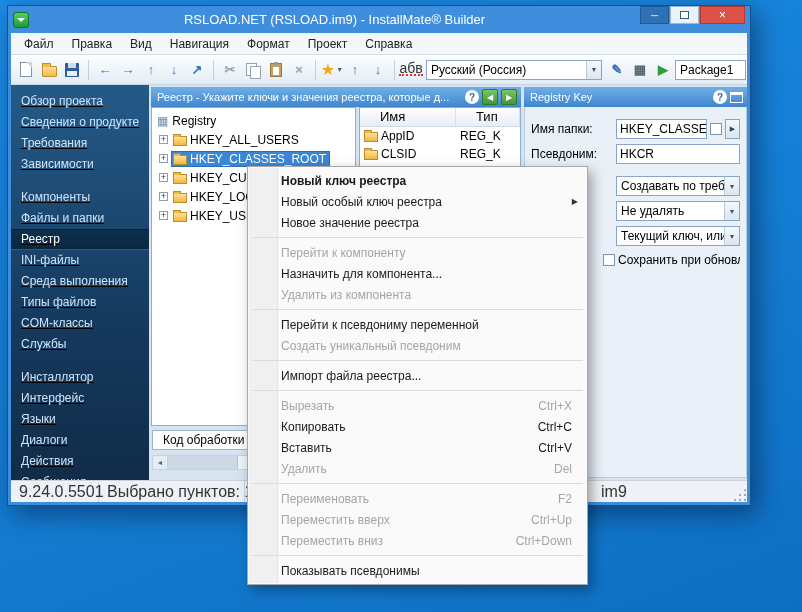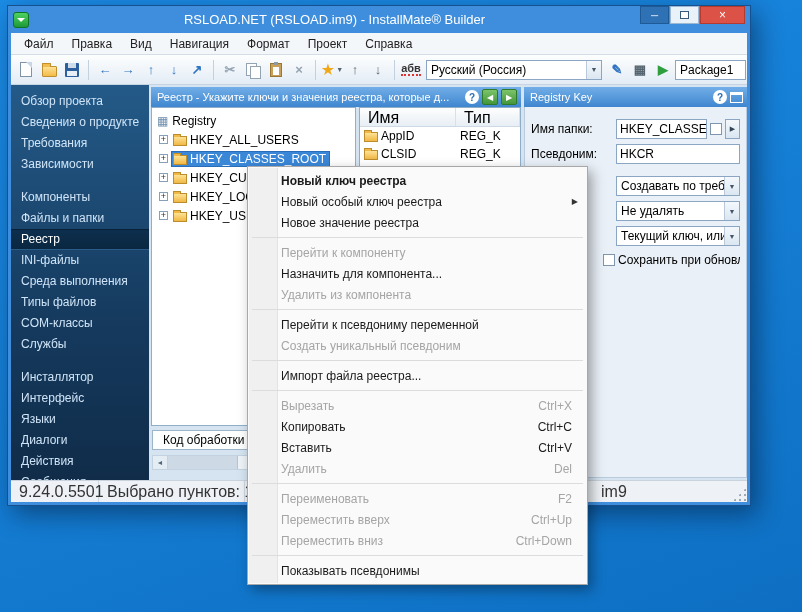--- a/index.html
+++ b/index.html
@@ -36,31 +36,31 @@
 .i-save{width:14px;height:14px;background:#2d5e9e;position:relative;border-radius:1px;}
 .i-save::before{content:"";position:absolute;left:3px;top:0;width:8px;height:5px;background:#cfdcea;}
 .i-save::after{content:"";position:absolute;left:2px;bottom:1px;width:10px;height:5px;background:#e8eef5;}
 .i-copy{width:14px;height:14px;position:relative;}
 .i-copy::before,.i-copy::after{content:"";position:absolute;width:9px;height:11px;background:#fff;border:1px solid #93a3b2;}
 .i-copy::before{left:0;top:0;}
 .i-copy::after{left:4px;top:3px;}
 .i-paste{width:12px;height:14px;background:#c9a05a;border:1px solid #9a7733;position:relative;}
 .i-paste::before{content:"";position:absolute;left:2px;top:3px;width:6px;height:8px;background:#fff;}
 .i-paste::after{content:"";position:absolute;left:3px;top:-2px;width:4px;height:3px;background:#8d9aa8;}
-.i-spell{font-size:11px;line-height:9px;color:#333;border-bottom:2px dotted #d33;padding-bottom:1px;font-weight:bold;white-space:nowrap;}
+.i-spell{font-size:14px;line-height:9px;color:#333;border-bottom:2px dotted #d33;padding-bottom:1px;font-weight:normal;white-space:nowrap;}
 .combo{height:20px;background:#fff;border:1px solid #8aa6c2;display:flex;align-items:center;font-size:12px;flex:none;}
 .combo-text{flex:1;padding:0 4px;white-space:nowrap;overflow:hidden;}
 .combo-arrow{width:15px;align-self:stretch;display:flex;align-items:center;justify-content:center;font-size:7px;color:#456;background:linear-gradient(#f4f8fc,#dbe6f1);border-left:1px solid #b9c9da;flex:none;}
 .lang-combo{width:176px;margin:0 3px;}
 .pkg-combo{width:71px;margin-left:auto;}
 
 
 .content{flex:1;display:flex;min-height:0;background:#d6e4f2;}
 .sidebar{width:138px;background:linear-gradient(180deg,#245a88 0%,#153a5e 60%,#102c49 100%);padding-top:6px;overflow:hidden;flex:none;}
-.side-group{margin-bottom:12px;}
+.side-group{margin-bottom:12px;text-decoration:underline;}
 .side-item{height:21px;line-height:21px;padding-left:10px;font-size:12px;color:#cfe4f7;cursor:pointer;white-space:nowrap;overflow:hidden;}
 .side-item.selected{background:linear-gradient(180deg,#0d2f4e,#0a2740);color:#fff;box-shadow:inset 0 1px 0 #0a2036,inset 0 -1px 0 #2a5c86;}
 .main{flex:1;display:flex;min-width:0;padding:2px 0 2px 2px;gap:3px;}
 .left-stack{width:370px;display:flex;flex-direction:column;flex:none;}
 .right-stack{flex:1;display:flex;flex-direction:column;min-width:0;}
 .panel-header{height:20px;background:linear-gradient(180deg,#72aee8,#3f86cf);display:flex;align-items:center;color:#fff;padding:0 4px 0 6px;gap:3px;flex:none;}
 .ph-text{flex:1;font-size:11px;white-space:nowrap;overflow:hidden;}
 .hdr-help{width:14px;height:14px;border-radius:50%;background:#fff;color:#2a6db4;font-size:10px;font-weight:bold;display:flex;align-items:center;justify-content:center;flex:none;}
 .hdr-nav{width:16px;height:16px;background:linear-gradient(180deg,#7cc46a,#44953a);border:1px solid #2e7a28;border-radius:2px;color:#fff;font-size:8px;display:flex;align-items:center;justify-content:center;flex:none;}
 .hdr-winicon{width:13px;height:11px;border:1px solid #fff;border-top-width:3px;flex:none;}
@@ -71,21 +71,21 @@
 .tree-row{height:19px;display:flex;align-items:center;font-size:12px;white-space:nowrap;}
 .tree-row.root{padding-left:5px;gap:4px;}
 .tree-row.node{padding-left:7px;gap:3px;}
 .tree-root-icon{color:#6e8dab;font-size:12px;}
 .expander{width:9px;height:9px;border:1px solid #88a0b5;background:#fff;font-size:9px;line-height:7px;text-align:center;color:#333;flex:none;}
 .node-body{display:flex;align-items:center;gap:3px;padding:1px 4px 1px 2px;}
 .node-body.selected{background:#3a87d8;border:1px solid #2a6db8;color:#fff;padding:0 3px 0 1px;}
 .folder-icon{width:14px;height:10px;background:linear-gradient(#fde294,#f0b845);border:1px solid #bd8c2c;position:relative;flex:none;margin-top:2px;}
 .folder-icon::before{content:"";position:absolute;left:-1px;top:-3px;width:6px;height:2px;background:#f0b845;border:1px solid #bd8c2c;border-bottom:none;}
 .list-head{height:19px;display:flex;background:linear-gradient(180deg,#fefefe,#e7eef5);border-bottom:1px solid #cdd9e4;flex:none;}
-.lcol{font-size:16px;padding:1px 8px;border-right:1px solid #d7e1ea;white-space:nowrap;overflow:hidden;}
+.lcol{font-size:13px;padding:1px 20px;border-right:1px solid #d7e1ea;white-space:nowrap;overflow:hidden;}
 .lcol.c0{width:96px;flex:none;}
 .lcol.c1{flex:1;}
 .lrow{height:18px;display:flex;align-items:center;font-size:12px;}
 .lcell{padding:0 4px;display:flex;align-items:center;gap:3px;overflow:hidden;white-space:nowrap;}
 .lcell.c0{width:96px;flex:none;}
 .lcell.c1{flex:1;}
 .bottom-area{height:52px;padding:4px 0 0 1px;flex:none;}
 .btab{display:inline-block;height:20px;line-height:18px;padding:0 10px;background:#fdfefe;border:1px solid #9db5cb;font-size:12px;}
 .hscroll{margin-top:5px;height:15px;background:#eef3f8;border:1px solid #c3d2e0;display:flex;align-items:stretch;width:368px;}
 .harrow{width:15px;display:flex;align-items:center;justify-content:center;font-size:7px;color:#567;border-right:1px solid #c3d2e0;background:#e4ecf4;}

